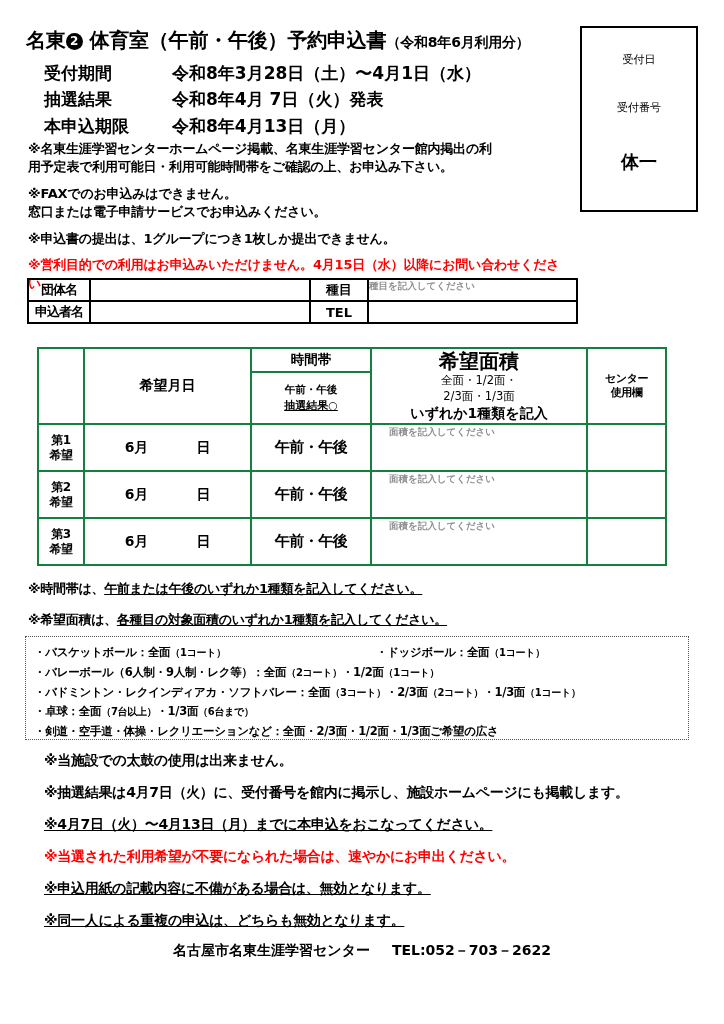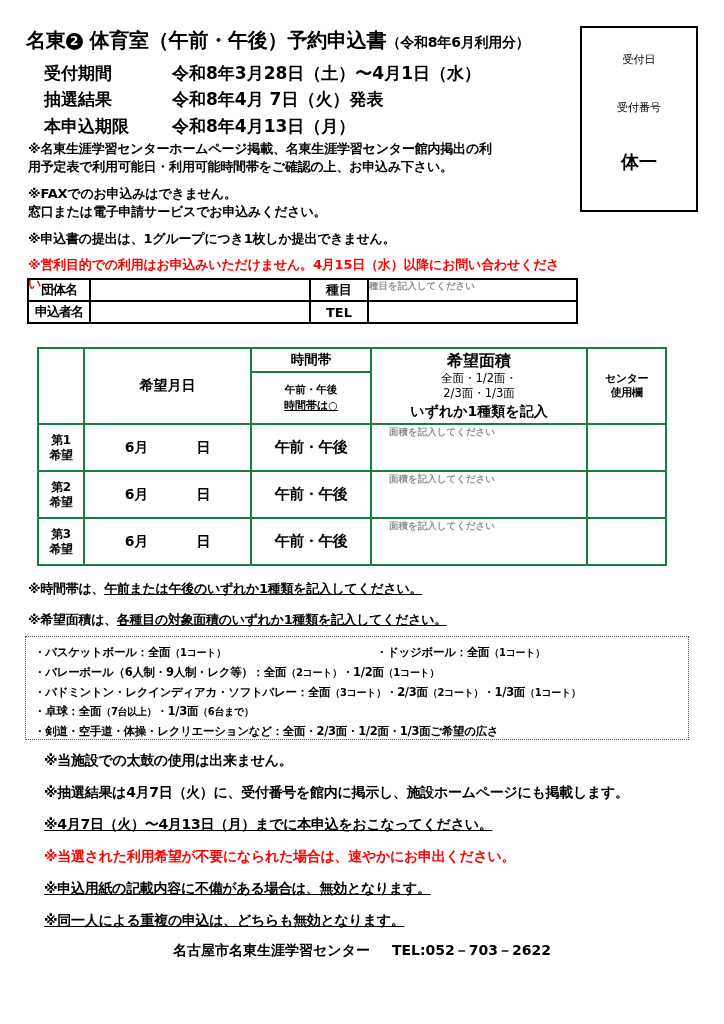--- a/index.html
+++ b/index.html
@@ -193,21 +193,21 @@
     font-weight: bold;
   }
   .sub-time-bot {
     height: 52px;
     font-size: 10.5px;
     font-weight: bold;
     line-height: 1.45;
   }
   .u-bold { text-decoration: underline; font-weight: bold; font-size: 11px; }
   .area-hdr-title {
-    font-size: 16px;
+    font-size: 20px;
     font-weight: bold;
     line-height: 1.2;
   }
   .area-hdr-sub {
     font-size: 11.5px;
     font-weight: normal;
     line-height: 1.35;
   }
   .area-hdr-sub2 {
     font-size: 14px;
@@ -388,21 +388,21 @@
         <div class="area-hdr-sub2">いずれか1種類を記入</div>
       </td>
       <td class="col-cent hdr-h" rowspan="2">
         <div class="cent-hdr">センター</div>
         <div class="cent-hdr">使用欄</div>
       </td>
     </tr>
     <tr>
       <td class="sub-time-bot">
         <div>午前・午後</div>
-        <div class="u-bold">時間帯は○</div>
+        <div class="u-bold">抽選結果○</div>
       </td>
     </tr>
 
     <tr class="row-body">
       <td class="rank-cell">
         <div>第1</div>
         <div>希望</div>
       </td>
       <td class="date-cell">
         <span class="m">6月</span><span>日</span>

